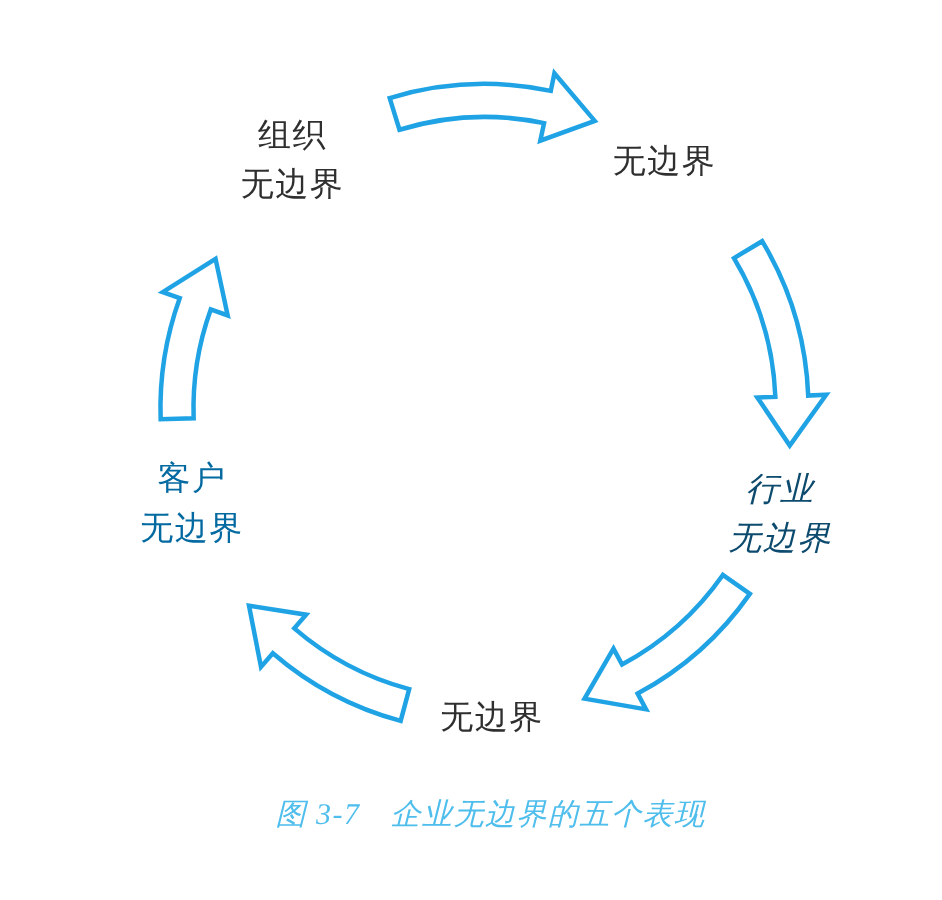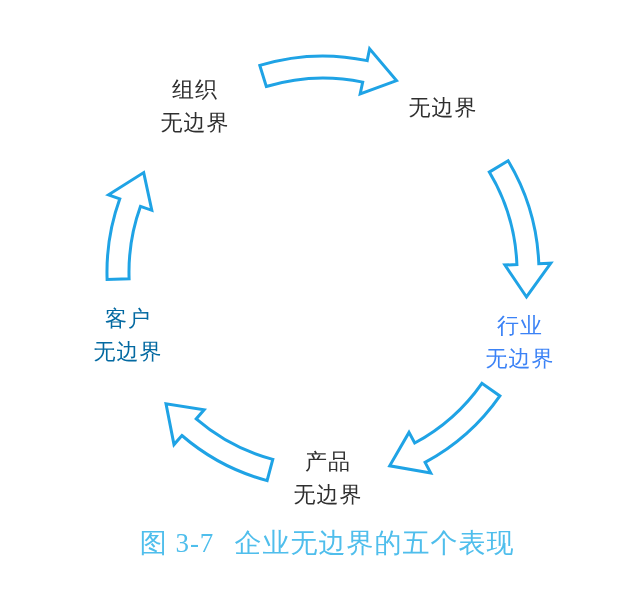--- a/index.html
+++ b/index.html
@@ -36,23 +36,24 @@
   .node-organization { left: 183px; top: 106px; }
   .node-resources    { left: 431px; top: 107px; }
   .node-industry     { left: 508px; top: 342px; }
   .node-product      { left: 316px; top: 478px; }
   .node-customer     { left: 116px; top: 335px; }
   .caption {
     position: absolute;
     left: 315px;
     top: 543px;
     transform: translate(-50%, -50%);
-    font-size: 27px;
+    font-size: 20px;
     letter-spacing: 1px;
     white-space: nowrap;
+    font-style: italic;
   }
   .caption .fig-label { margin-right: 20px; }
 </style>
 </head>
 <body>
 
 <div class="stage">
 
   <svg class="arrow-layer" id="arrows" viewBox="0 0 628 600">
       <path d="M 247.8 65.4 A 216 216 0 0 1 355.2 60.6 L 357.6 48.8 L 384.5 80.6 L 348.2 93.8 L 350.7 82.1 A 194 194 0 0 0 254.3 86.5 Z" fill="#ffffff" stroke="#1FA3E5" stroke-width="3" stroke-linejoin="miter" stroke-miterlimit="6"></path>
@@ -64,27 +65,26 @@
 
   <div class="node node-organization" style="color: rgb(47, 47, 47);">
     <div>组织</div>
     <div>无边界</div>
   </div>
 
   <div class="node node-resources" style="color: rgb(47, 47, 47);">
     <div>无边界</div>
   </div>
 
-  <div class="node node-industry" style="color: #3b82f6;">
+  <div class="node node-industry" style="color: #0c4a6e; font-style: italic;">
     <div>行业</div>
     <div>无边界</div>
   </div>
 
   <div class="node node-product" style="color: rgb(47, 47, 47);">
-    <div>产品</div>
     <div>无边界</div>
   </div>
 
   <div class="node node-customer" style="color: #0369a1;">
     <div>客户</div>
     <div>无边界</div>
   </div>
 
   <div class="caption" style="color: rgb(79, 190, 236);">
     <span class="fig-label">图 3-7</span><span>企业无边界的五个表现</span>

